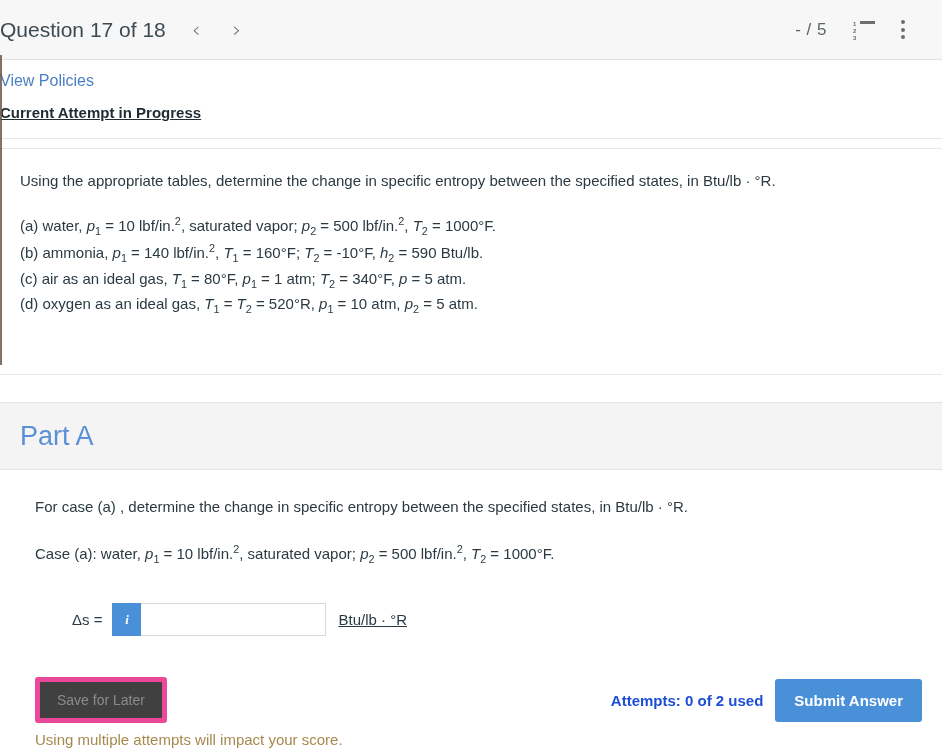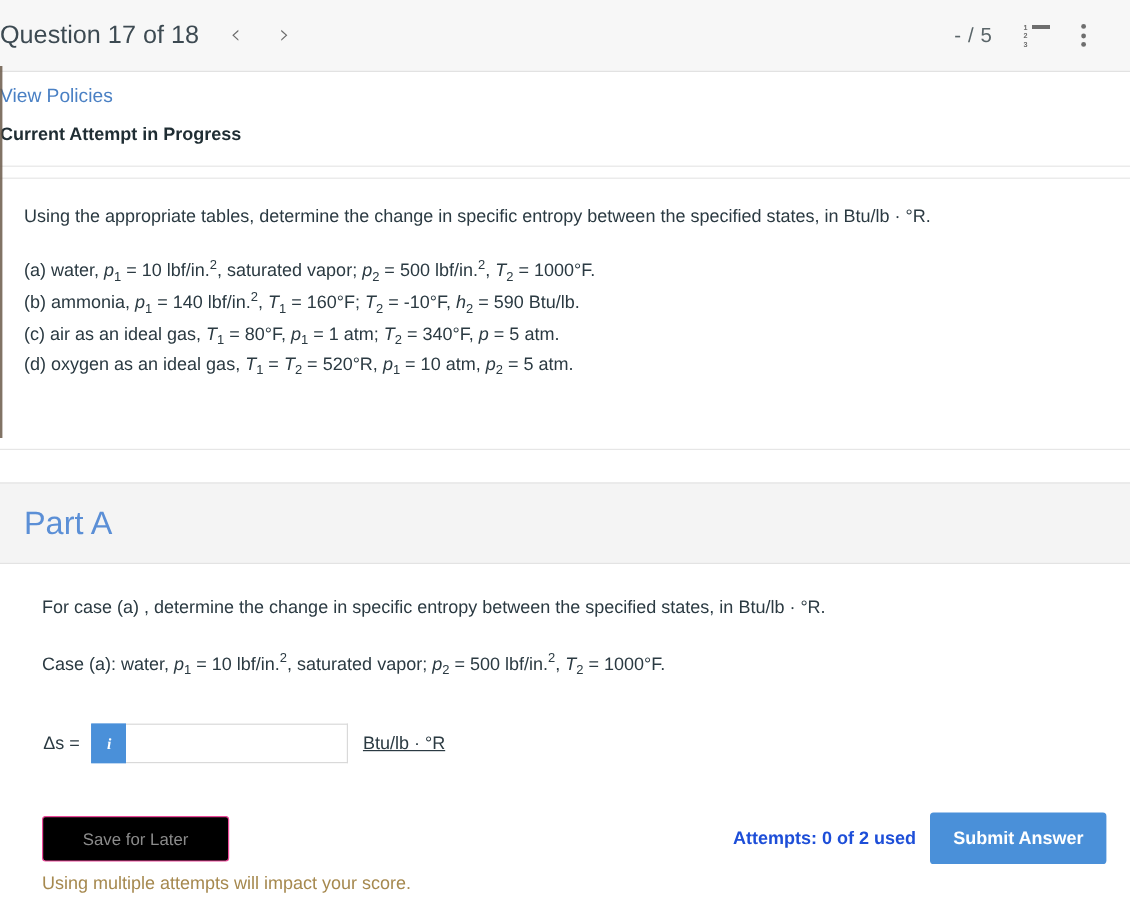--- a/index.html
+++ b/index.html
@@ -120,20 +120,21 @@
     font-size: 16px;
     color: #4a80c4;
     text-decoration: none;
     cursor: pointer;
   }
   .attempt-status {
     font-size: 15px;
     font-weight: bold;
     color: #1f2d33;
     margin-top: 14px;
+    text-decoration: underline;
   }
   .hr-divider {
     border: none;
     border-top: 1px solid #e7e7e7;
     margin: 17px 0 0 0;
   }
 
   
   .qcard {
     border: 1px solid #e6e6e6;
@@ -190,20 +191,21 @@
     white-space: nowrap;
   }
   .part-line.second { margin-top: 25px; }
 
   
   .answer-row {
     display: flex;
     align-items: center;
     margin-top: 36px;
     padding-left: 1px;
+    margin-left: 36px;
   }
   .delta-label {
     font-size: 15px;
     color: #2b3a42;
     margin-right: 10px;
     white-space: nowrap;
   }
   .input-group {
     display: flex;
     align-items: stretch;
@@ -248,25 +250,25 @@
     margin-top: 41px;
     padding: 0 20px 0 35px;
     box-sizing: border-box;
     position: relative;
   }
   .footer-top {
     display: flex;
     align-items: center;
   }
   .save-btn {
-    border: 1px solid #ec4899;
-    background: #000000;
+    border: 5px solid #ec4899;
+    background: #404040;
     color: #8b8b8b;
     font-size: 14px;
-    padding: 10px 33px;
+    padding: 10px 17px;
     border-radius: 3px;
     cursor: pointer;
     font-family: "Liberation Sans", sans-serif;
   }
   .footer-right {
     margin-left: auto;
     display: flex;
     align-items: center;
   }
   .attempts-text {

